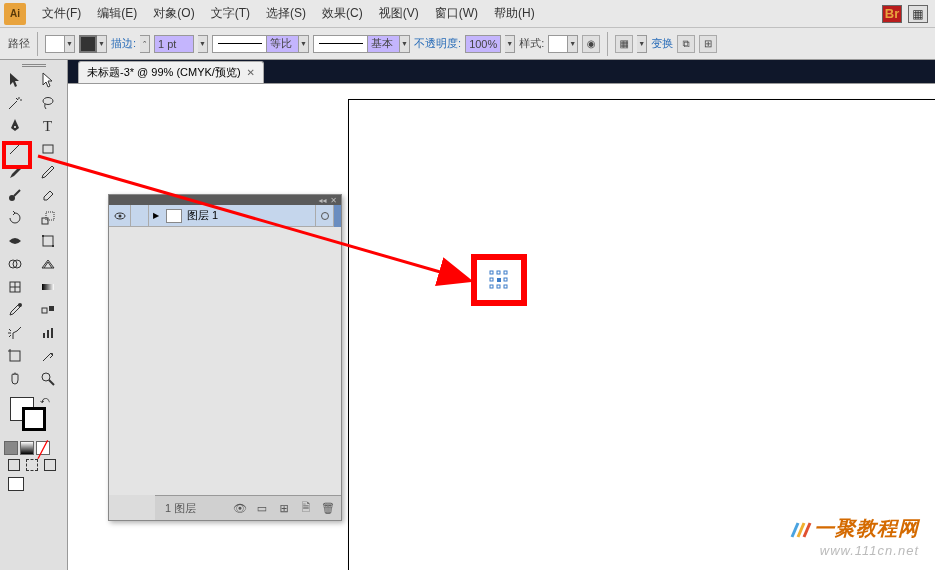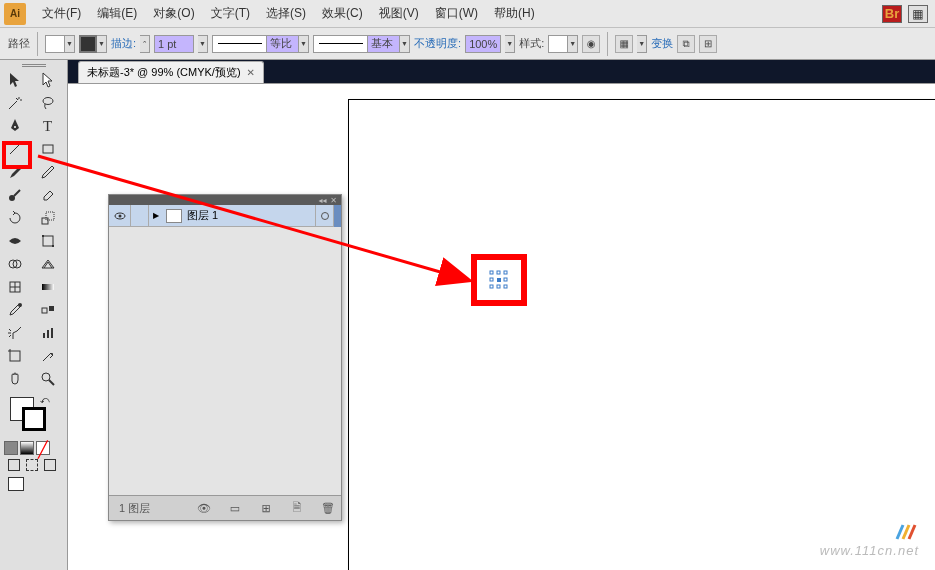--- a/index.html
+++ b/index.html
@@ -73,21 +73,21 @@
 .panel-tab.inactive { background: #c8c8c8; }
 .panel-body { background: #e4e4e4; height: 290px; overflow: hidden; }
 .layer-row { height: 22px; background: #c5d6ec; border-bottom: 1px solid #aaa; display: flex; align-items: center; font-size: 11px; }
 .layer-eye { width: 22px; height: 22px; border-right: 1px solid #aaa; display: flex; align-items: center; justify-content: center; }
 .layer-lock { width: 18px; height: 22px; border-right: 1px solid #aaa; }
 .layer-twirl { width: 14px; display: flex; align-items: center; justify-content: center; font-size: 8px; }
 .layer-thumb { width: 16px; height: 14px; background: #fff; border: 1px solid #888; margin: 0 3px; }
 .layer-name { flex: 1; padding-left: 2px; }
 .layer-end { width: 18px; height: 22px; border-left: 1px solid #aaa; display: flex; align-items: center; justify-content: center; }
 .layer-end .ring { width: 8px; height: 8px; border: 1px solid #555; border-radius: 50%; }
-.panel-footer { height: 22px; background: #d0d0d0; border-top: 1px solid #999; display: flex; align-items: center; justify-content: flex-end; gap: 13px; padding: 12px 4px; font-size: 11px; }
+.panel-footer { height: 22px; background: #d0d0d0; border-top: 1px solid #999; display: flex; align-items: center; justify-content: flex-end; gap: 4px; padding: 12px 4px; font-size: 11px; margin-left: 46px; }
 .pf-label { flex: 1; padding-left: 6px; color: #555; }
 .pf-ico { width: 18px; height: 16px; display: flex; align-items: center; justify-content: center; color: #555; }
 
 
 .watermark { position: absolute; bottom: 12px; right: 16px; text-align: right; z-index: 60; }
 .wm-top { font-size: 20px; font-weight: bold; font-style: italic; color: #d46a00; letter-spacing: 1px; }
 .wm-stripes { display: inline-block; width: 22px; height: 18px; margin-right: 2px; vertical-align: middle; }
 .wm-bottom { font-size: 13px; color: #bbb; font-style: italic; letter-spacing: 1px; margin-top: 1px; }
 </style>
 </head>
@@ -411,16 +411,16 @@
   </defs>
   <line x1="38" y1="156" x2="468" y2="280" stroke="#ff0000" stroke-width="3" marker-end="url(#ah)"></line>
 </svg>
 
 <div class="watermark">
   <div class="wm-top">
     <svg class="wm-stripes" viewBox="0 0 22 18">
       <path d="M2 16 L8 2" stroke="#4aa3e0" stroke-width="3"></path>
       <path d="M8 16 L14 2" stroke="#f0b030" stroke-width="3"></path>
       <path d="M14 16 L20 2" stroke="#e05030" stroke-width="3"></path>
-    </svg>
+    </svg><span>一聚教程网</span>
   </div>
   <div class="wm-bottom">www.111cn.net</div>
 </div>
 
 </body></html>

